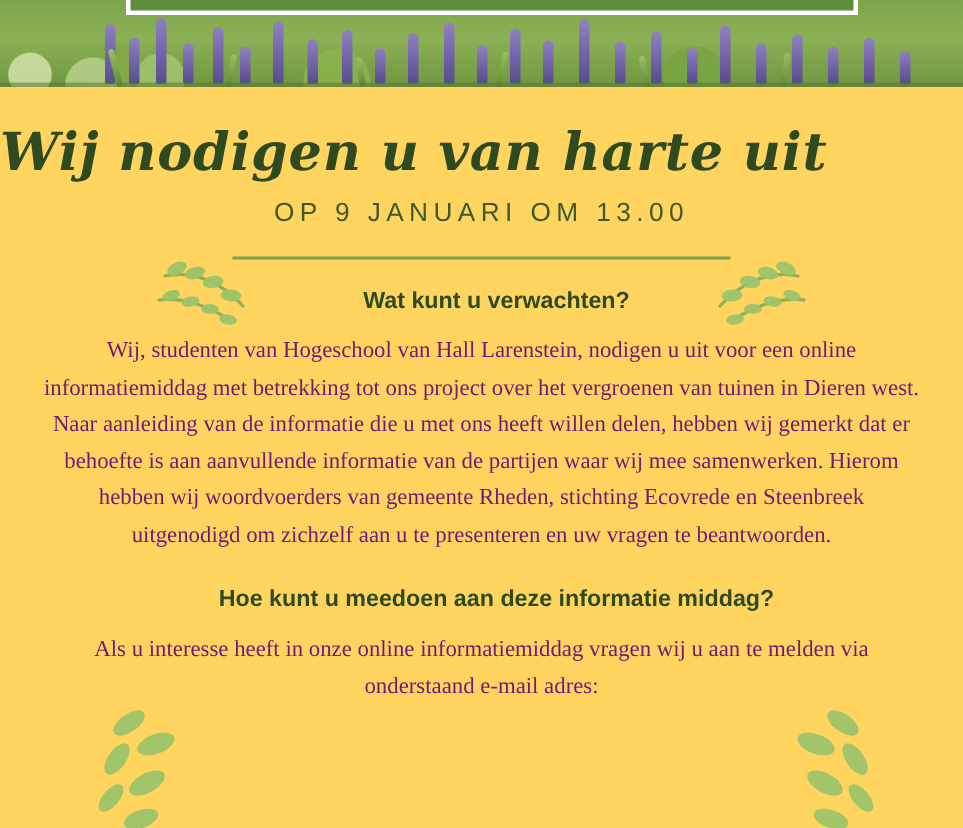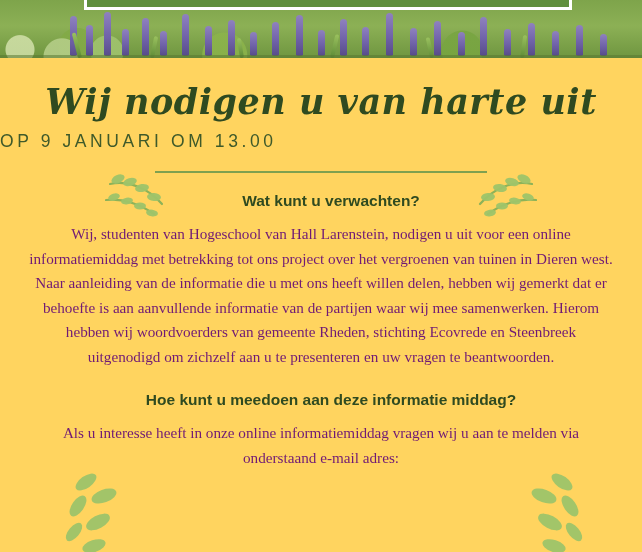--- a/index.html
+++ b/index.html
@@ -100,26 +100,25 @@
     position: absolute;
     top: 58px; left: 0;
     width: 642px;
   }
   .script-title {
     font-family: "DejaVu Serif", serif;
     font-style: italic;
     font-weight: 700;
     font-size: 35px;
     color: #2f4a20;
-    text-align: center;
     margin: 23px 0 0 0;
     letter-spacing: .5px;
   }
   .subtitle {
-    text-align: left;
+    text-align: center;
     font-family: "Liberation Sans", sans-serif;
     font-size: 17.5px;
     letter-spacing: 3.6px;
     color: #3f5a2a;
     margin-top: 9px;
   }
   .rule-wrap {
     position: relative;
     height: 26px;
     margin-top: 6px;

